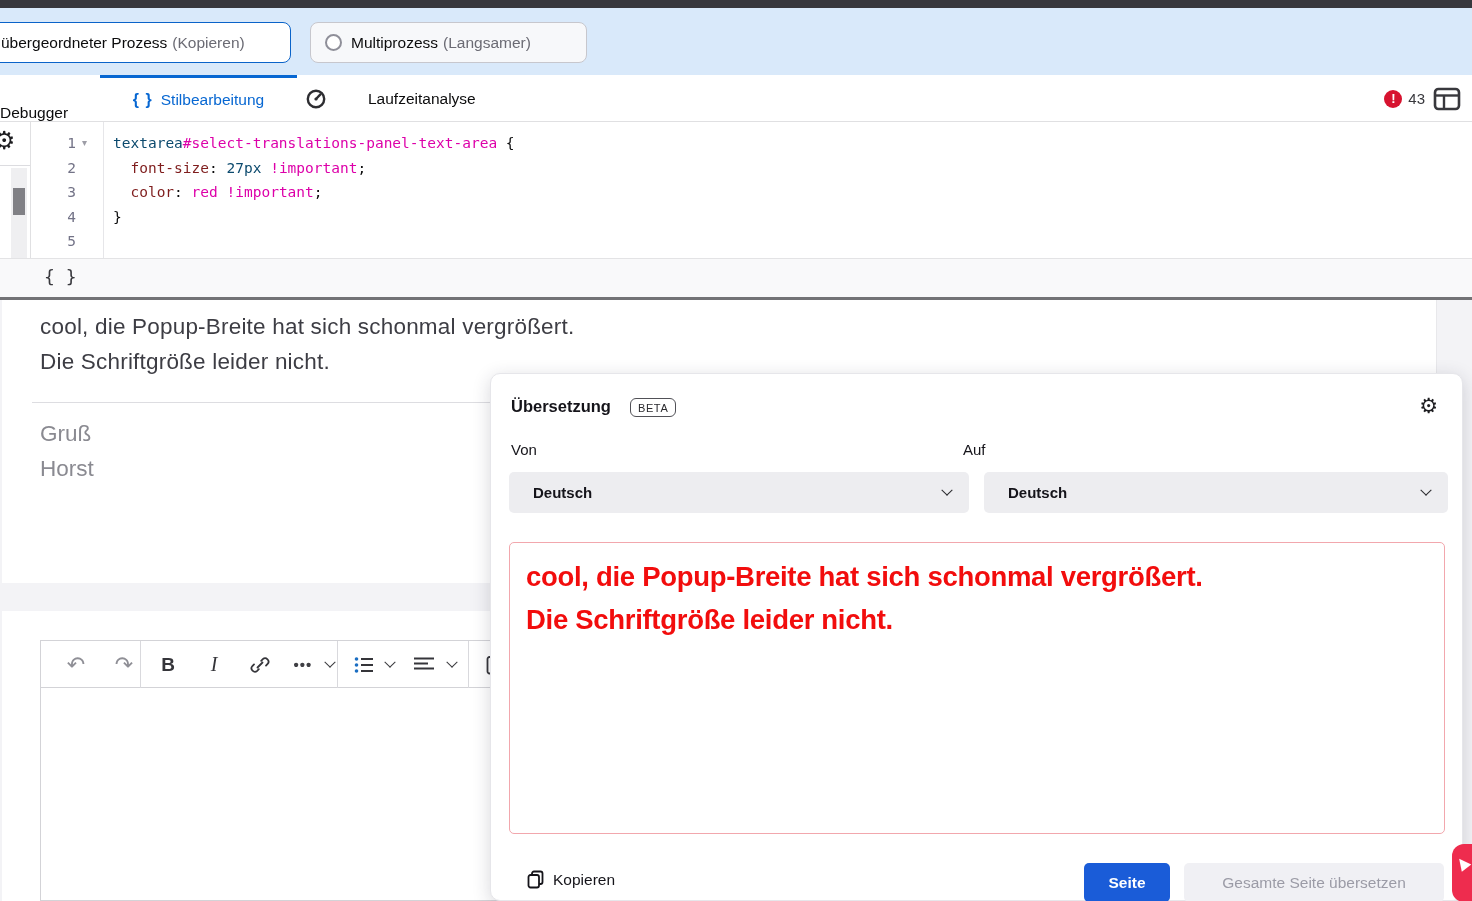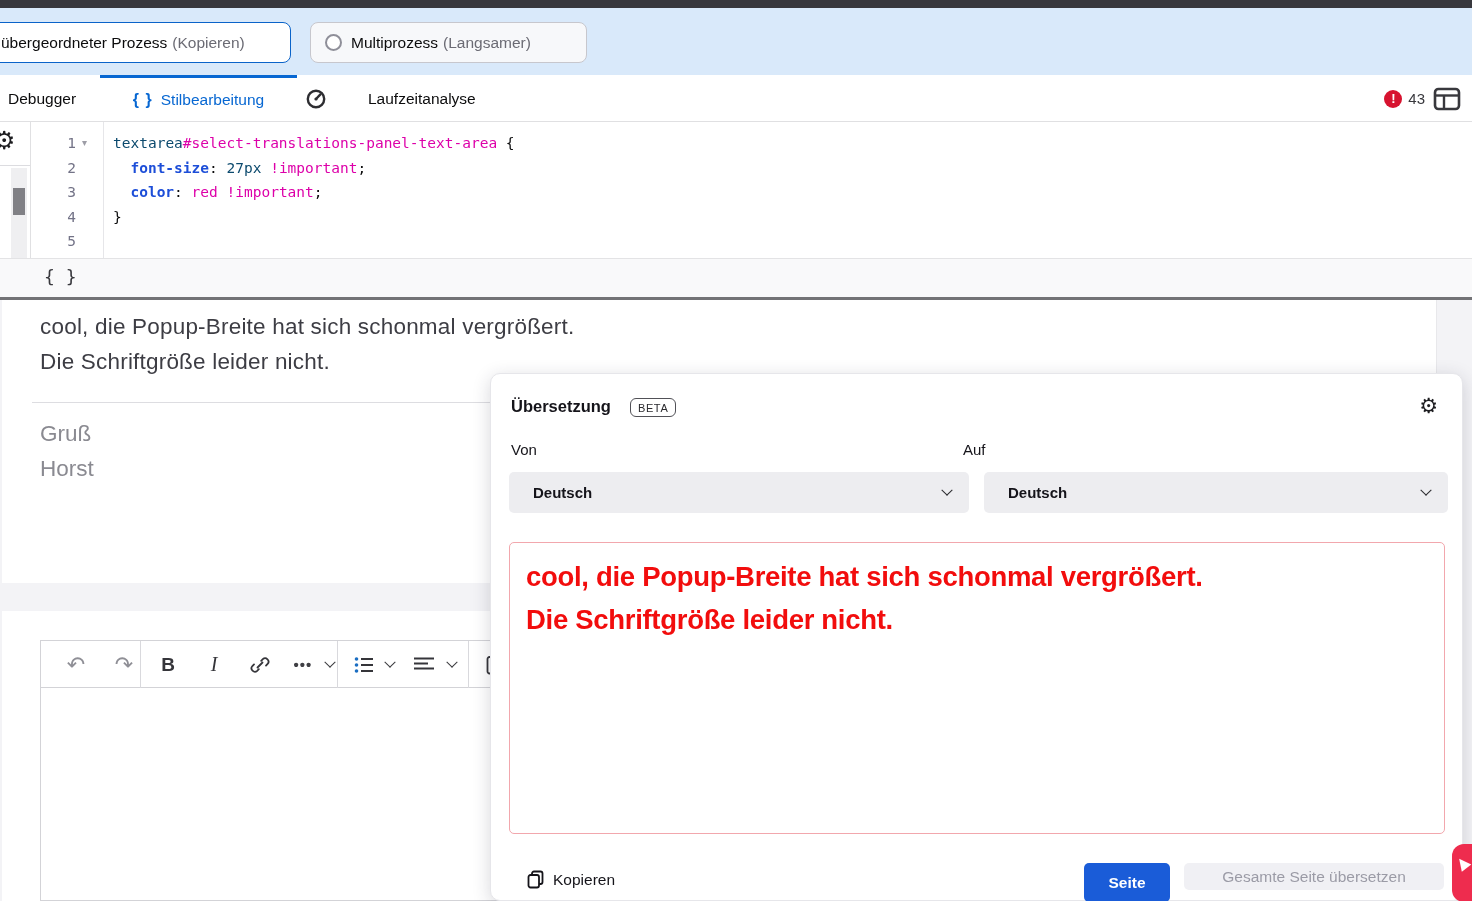--- a/index.html
+++ b/index.html
@@ -18,21 +18,21 @@
   #pill-parent { left:-12px; width:303px; background:#fff; border:1.5px solid #0a63c9; padding-left:12px; }
   #pill-multi  { left:310px; width:277px; background:#f7f8fa; border:1px solid #c7c7cd; padding-left:14px; }
   .pill .hint { color:#6b6b74; margin-left:5px; }
   .radio-dot { width:17px; height:17px; border-radius:50%; border:2.6px solid #8f8f99;
                background:#fff; margin-right:9px; flex:0 0 auto; }
 
   
   #devtools-tabs { left:0; top:75px; width:1472px; height:47px; background:#fff;
                    border-bottom:1px solid #e0e0e2; }
   .dtab { position:absolute; top:0; height:47px; display:flex; align-items:center; font-size:15.5px; }
-  #tab-debugger { left:8px; }
+  #tab-debugger { left:0;align-items:flex-end; }
   #tab-styleeditor { left:100px; width:197px; justify-content:center; border-top:3px solid #0767d2; color:#0767d2; }
   #braces-ic { font-weight:800; font-size:16px; letter-spacing:1px; margin-right:8px; color:#0767d2; }
   #tab-perf { left:305px;gap:32px; }
   #tab-perf svg { margin-right:9px; }
   #tabbar-right { right:10px; top:0; height:47px; display:flex; align-items:center; gap:7px; }
   #error-badge { display:flex; align-items:center; gap:6px; font-size:15px; color:#38383d; cursor:default; }
   #error-badge .dot { width:18px; height:18px; border-radius:50%; background:#d7132f; color:#fff;
                       font-size:13px; font-weight:bold; display:flex; align-items:center; justify-content:center; }
 
   
@@ -45,21 +45,21 @@
   #se-vline2 { left:103px; top:0; width:1px; height:136px; background:#e6e6e9; }
   #gutter { left:40px; top:9px; width:36px; text-align:right;
             font-family:"DejaVu Sans Mono", monospace; font-size:14.5px; color:#737387; }
   #gutter div { height:24.5px; line-height:24.5px; }
   #fold-arrow { left:82px; top:9px; height:24.5px; line-height:24.5px; font-size:10px; color:#9d9da6; }
   #code { left:113px; top:9px; font-family:"DejaVu Sans Mono", monospace; font-size:14.5px; }
   #code .cl { height:24.5px; line-height:24.5px; white-space:pre; }
   .tok-plain { color:#0c0c0d; }
   .tok-blue { color:#0c4a6e; }
   .tok-magenta { color:#dd00a9; }
-  .tok-green { color:#1d4ed8;font-weight:bold; }
+  .tok-green { color:#7f1d1d; }
 
   #se-footer { left:0; top:258px; width:1472px; height:39px; background:#f9f9fa; border-top:1px solid #e3e3e5; }
   #se-footer-braces { left:44px; top:7px; font-family:"DejaVu Sans Mono", monospace; font-size:18px; color:#38383d; }
   #dt-page-divider { left:0; top:297px; width:1472px; height:2.5px; background:#737376; }
 
   
   #page-bg { left:0; top:300px; width:1472px; height:601px; background:#f3f3f6; }
   #msg-card { left:2px; top:300px; width:1435px; height:283px; background:#fff; border-right:1px solid #e8e8eb; }
   .msg-line { position:absolute; left:38px; font-size:22.5px; color:#3d3d44; letter-spacing:.2px; }
   #msg-line1 { top:14px; } #msg-line2 { top:49px; }
@@ -100,21 +100,21 @@
   .tp-dd .chev { margin-left:auto; border-color:#2a2a2e; }
   #tp-textarea { left:18px; top:168px; width:936px; height:292px; border:1px solid #f2a7ad;
                  border-radius:5px; background:#fff; padding:12px 16px; }
   .tp-red-line { font-size:27.5px; font-weight:bold; color:#f20d0d; line-height:43px;
                  letter-spacing:-.3px; }
   #tp-copy { left:36px; top:496px; display:flex; align-items:center; gap:9px;
              font-size:15.5px; color:#15141a; }
   #tp-done { left:593px; top:489px; width:86px; height:39px; background:#1a5cd8; color:#fff;
              border:none; border-radius:5px; font-size:15.5px; font-weight:bold;
              font-family:"Liberation Sans", sans-serif; }
-  #tp-translate-page { left:693px; top:489px; width:260px; height:27px; background:#f0f0f4;
+  #tp-translate-page { left:693px; top:489px; width:260px; height:39px; background:#f0f0f4;
              color:#9b9ba6; border:none; border-radius:5px; font-size:15.5px;
              font-family:"Liberation Sans", sans-serif; }
 
   
   #annotation-red { left:1452px; top:844px; width:20px; height:58px; background:#ee2c4e;
                     border-radius:12px 0 0 12px; }
   #annotation-arrow { left:1455px; top:852px; width:0; height:0;
                       border:6px solid transparent; border-bottom:12px solid #fff;
                       transform:rotate(-38deg); }
 </style>

